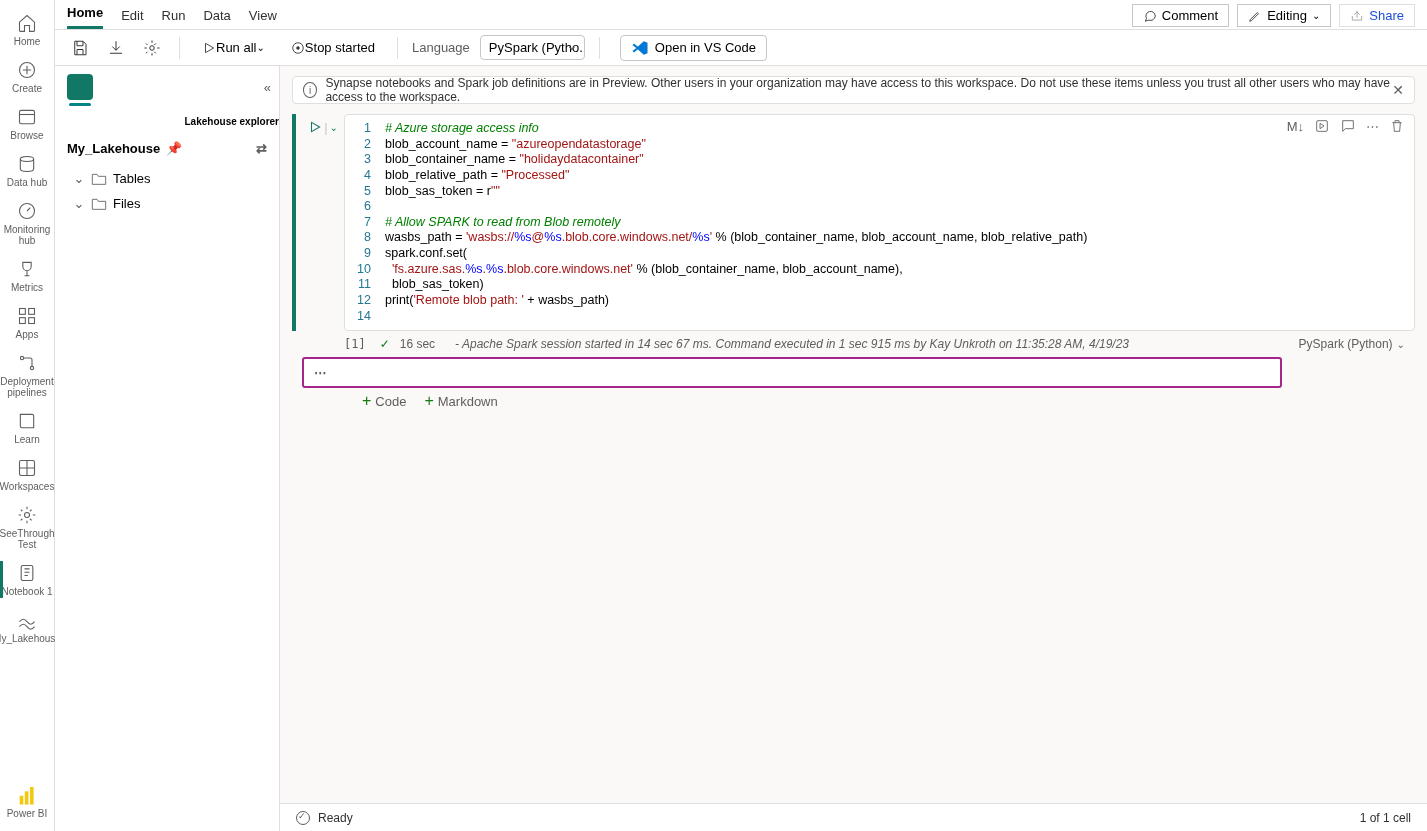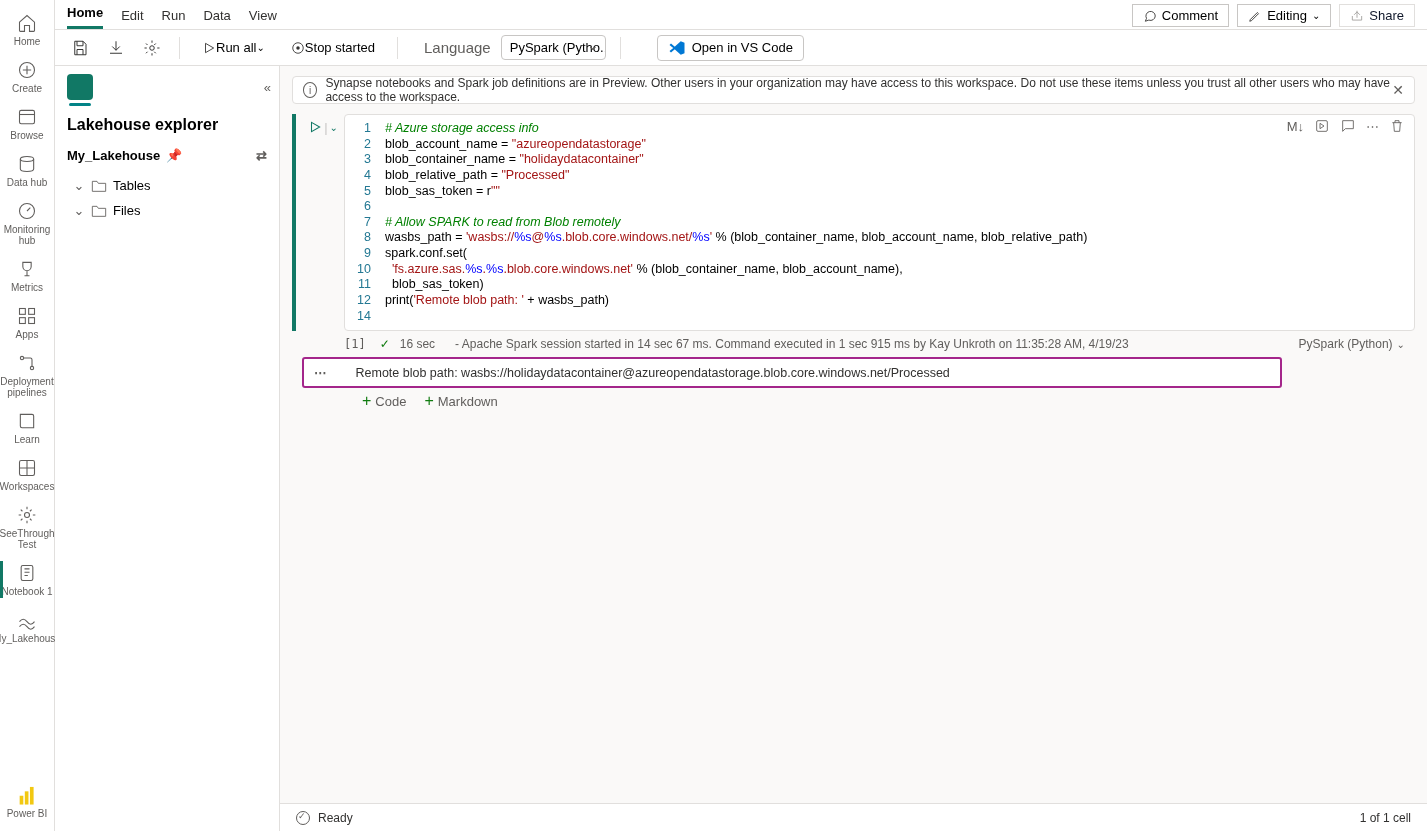--- a/index.html
+++ b/index.html
@@ -20,46 +20,46 @@
 .maincol { flex: 1; display: flex; flex-direction: column; min-width: 0; }
 
 
 .tabs-row { height: 30px; display: flex; align-items: flex-end; padding: 0 12px; gap: 18px; background: #fff; border-bottom: 1px solid #e1dfdd; }
 .tabs-left { display: flex; gap: 18px; align-items: flex-end; height: 100%; }
 .tab-item { font-size: 13px; color: #323130; padding-bottom: 6px; cursor: pointer; }
 .tab-item.active { border-bottom: 3px solid #117865; font-weight: 600; color: #000; }
 .tabs-right { margin-left: auto; display: flex; gap: 8px; align-items: center; padding-bottom: 2px; }
 .pill-btn { display: flex; align-items: center; gap: 5px; padding: 3px 10px; border: 1px solid #c8c6c4; border-radius: 0; background: #fff; font-size: 13px; cursor: pointer; }
 .pill-btn svg { width: 14px; height: 14px; stroke: #323130; fill: none; stroke-width: 1.5; }
-.pill-btn.disabled { color: #0f172a; border-color: #e1dfdd; }
+.pill-btn.disabled { color: #1d4ed8; border-color: #e1dfdd; }
 .pill-btn.disabled svg { stroke: #a19f9d; }
 
 
 .toolbar { height: 36px; display: flex; align-items: center; padding: 0 12px; gap: 10px; background: #fff; border-bottom: 1px solid #e1dfdd; }
 .tb-icon-btn { width: 26px; height: 26px; display: flex; align-items: center; justify-content: center; cursor: pointer; }
 .tb-icon-btn svg { width: 18px; height: 18px; stroke: #323130; fill: none; stroke-width: 1.3; }
 .tb-sep { width: 1px; height: 22px; background: #e1dfdd; margin: 0 4px; }
 .tb-btn { display: flex; align-items: center; padding: 3px 8px; cursor: pointer; font-size: 13px; }
 .tb-btn svg { width: 14px; height: 14px; stroke: #323130; fill: none; stroke-width: 1.5; }
-.lang-label { font-size: 15px; color: #605e5c; margin-left: 12px; }
+.lang-label { font-size: 13px; color: #605e5c; margin-left: 0; }
 .lang-select { border: 1px solid #c8c6c4; border-radius: 4px; padding: 4px 20px 4px 8px; font-size: 13px; background: #fff; position: relative; cursor: pointer; width: 105px; white-space: nowrap; overflow: hidden; text-overflow: ellipsis; display: flex; align-items: center;}
 .lang-select::after { content: "⌄"; position: absolute; right: 6px; top: 1px; color: #605e5c; font-size: 14px;}
-.vscode-btn { display: flex; align-items: center; gap: 6px; padding: 3px 10px; border: 1px solid #c8c6c4; border-radius: 4px; margin-left: 22px; cursor: pointer;}
+.vscode-btn { display: flex; align-items: center; gap: 6px; padding: 3px 10px; border: 1px solid #c8c6c4; border-radius: 4px; margin-left: 6px; cursor: pointer;}
 .vscode-btn svg { width: 18px; height: 18px; }
 
 
 .body-split { flex: 1; display: flex; min-height: 0; }
 
 
 .explorer { width: 225px; background: #fff; border-right: 1px solid #e1dfdd; display: flex; flex-direction: column; padding: 8px 0 0 0; }
 .explorer-header { display: flex; align-items: center; padding: 0 8px 8px 12px; }
 .brand-sq { width: 26px; height: 26px; background: #117865; border-radius: 4px; position: relative; }
 .brand-sq::after { content: ""; position: absolute; left: 2px; bottom: -6px; width: 22px; height: 3px; background: #038387; border-radius: 2px;}
 .collapse-btn { margin-left: auto; cursor: pointer; color: #605e5c; }
-.explorer-title { font-size: 16px; font-weight: 600; padding: 8px 0 10px 12px; }
+.explorer-title { font-size: 10px; font-weight: 600; padding: 8px 0 10px 12px; text-align: right; }
 .lakehouse-name { display: flex; align-items: center; gap: 6px; padding: 4px 12px 10px 12px; font-weight: 600; font-size: 13px; }
 .lakehouse-name .pin { color: #a19f9d; }
 .lakehouse-name .refresh { margin-left: auto; cursor: pointer; color: #605e5c; }
 .tree-row { display: flex; align-items: center; gap: 6px; padding: 5px 12px 5px 18px; cursor: pointer; font-size: 13px; }
 .tree-chevron { width: 12px; text-align: center; color: #605e5c; }
 .folder-icon { width: 16px; height: 14px; }
 
 
 .notebook-area { flex: 1; display: flex; flex-direction: column; background: #faf9f8; min-width: 0; position: relative; }
 
@@ -444,30 +444,29 @@
               <span class="ct"><span></span></span>
             </div>
           </div>
       </div>
 
       <div class="exec-row">
         <div class="leftpad"></div>
         <span class="exec-idx">[1]</span>
         <span class="exec-check">✓</span>
         <span style="margin-right:20px;">16 sec</span>
-        <span style="">- Apache Spark session started in 14 sec 67 ms. Command executed in 1 sec 915 ms by Kay Unkroth on 11:35:28 AM, 4/19/23</span>
+        <span style="font-style:italic;">- Apache Spark session started in 14 sec 67 ms. Command executed in 1 sec 915 ms by Kay Unkroth on 11:35:28 AM, 4/19/23</span>
         <div class="exec-right">
           <span>PySpark (Python)</span>
           <span class="sm-chev">⌄</span>
         </div>
       </div>
 
       <div class="output-box">
         <span class="output-dots">⋯</span>
-        <span>Remote blob path: wasbs://holidaydatacontainer@azureopendatastorage.blob.core.windows.net/Processed</span>
       </div>
 
       <div class="add-row">
         <div class="add-btn">
           <span class="plus">+</span>
           <span>Code</span>
         </div>
         <div class="add-btn">
           <span class="plus">+</span>
           <span>Markdown</span>

